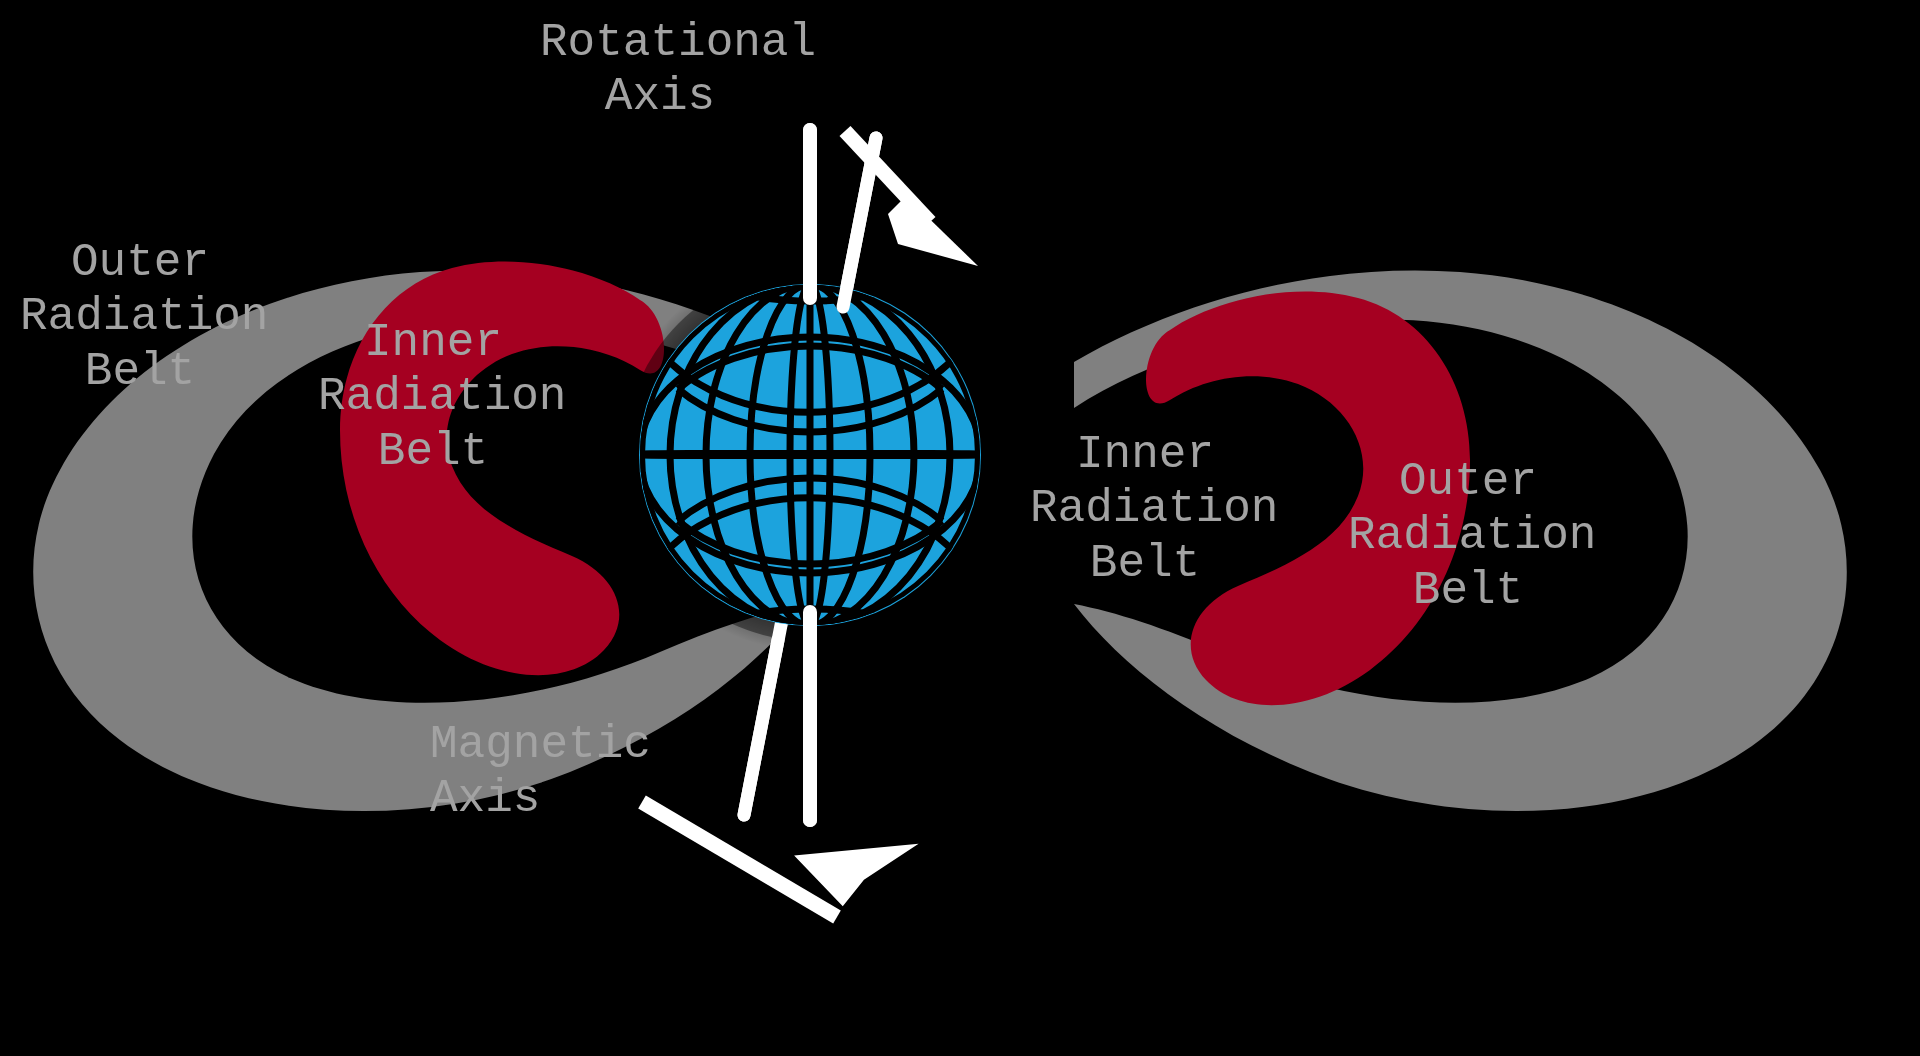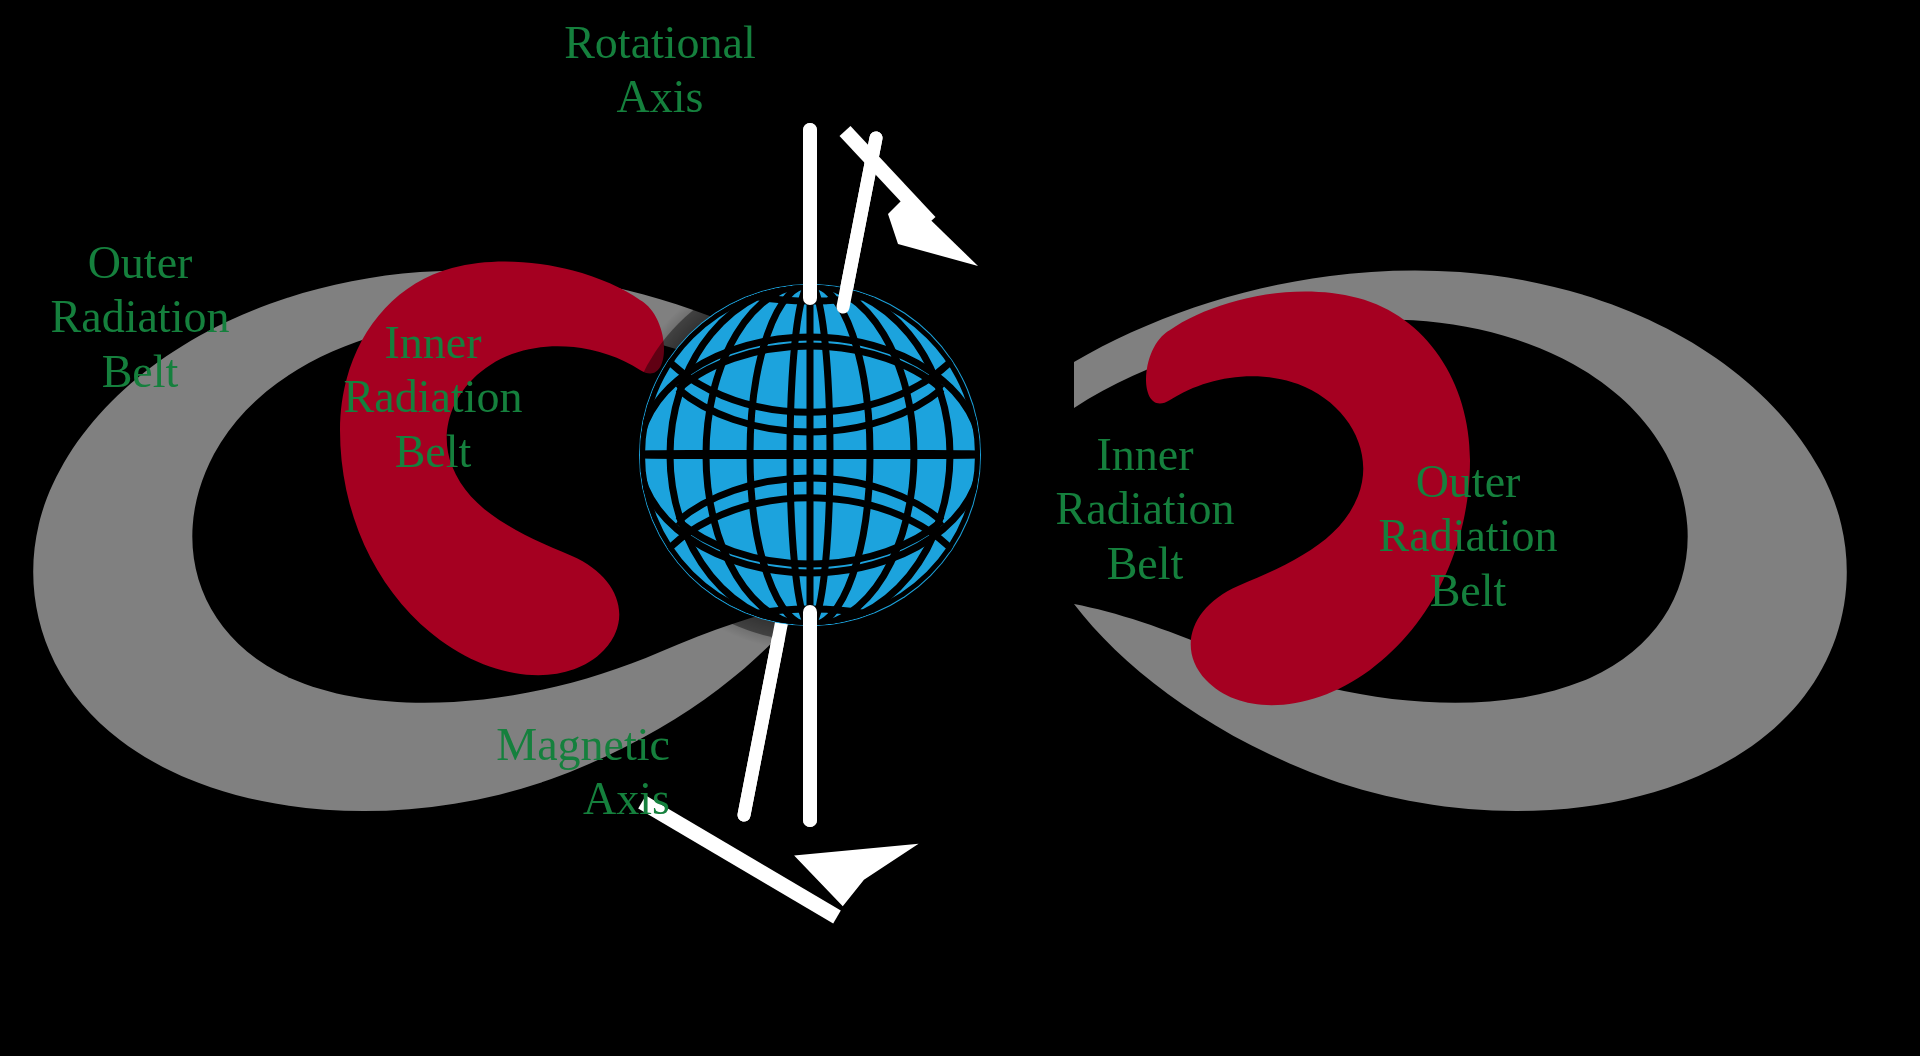--- a/index.html
+++ b/index.html
@@ -20,35 +20,35 @@
   svg#scene {
     position: absolute;
     top: 0;
     left: 0;
     width: 1920px;
     height: 1056px;
     display: block;
   }
   .lbl {
     position: absolute;
-    color: #15803d;
-    font-family: Liberation Serif, serif;
+    color: #a3a3a3;
+    font-family: Liberation Mono, monospace;
     font-size: 46px;
     line-height: 1.18;
     text-align: center;
     white-space: pre-line;
     letter-spacing: 0px;
     user-select: none;
   }
   #label-outer-left  { left: 20px;   top: 236px; width: 240px; }
   #label-inner-left  { left: 318px;  top: 316px; width: 230px; }
   #label-inner-right { left: 1030px; top: 428px; width: 230px; }
   #label-outer-right { left: 1348px; top: 455px; width: 240px; }
   #label-rotational  { left: 540px;  top: 16px;  width: 240px; }
-  #label-magnetic    { left: 430px;  top: 718px; width: 240px; text-align: right; }
+  #label-magnetic    { left: 430px;  top: 718px; width: 240px; text-align: left; }
 </style>
 </head>
 <body>
 
 <div id="diagram-root">
 
   <svg id="scene" viewBox="0 0 1920 1056" xmlns="http://www.w3.org/2000/svg">
     <defs>
 
       <clipPath id="clip-earth">

